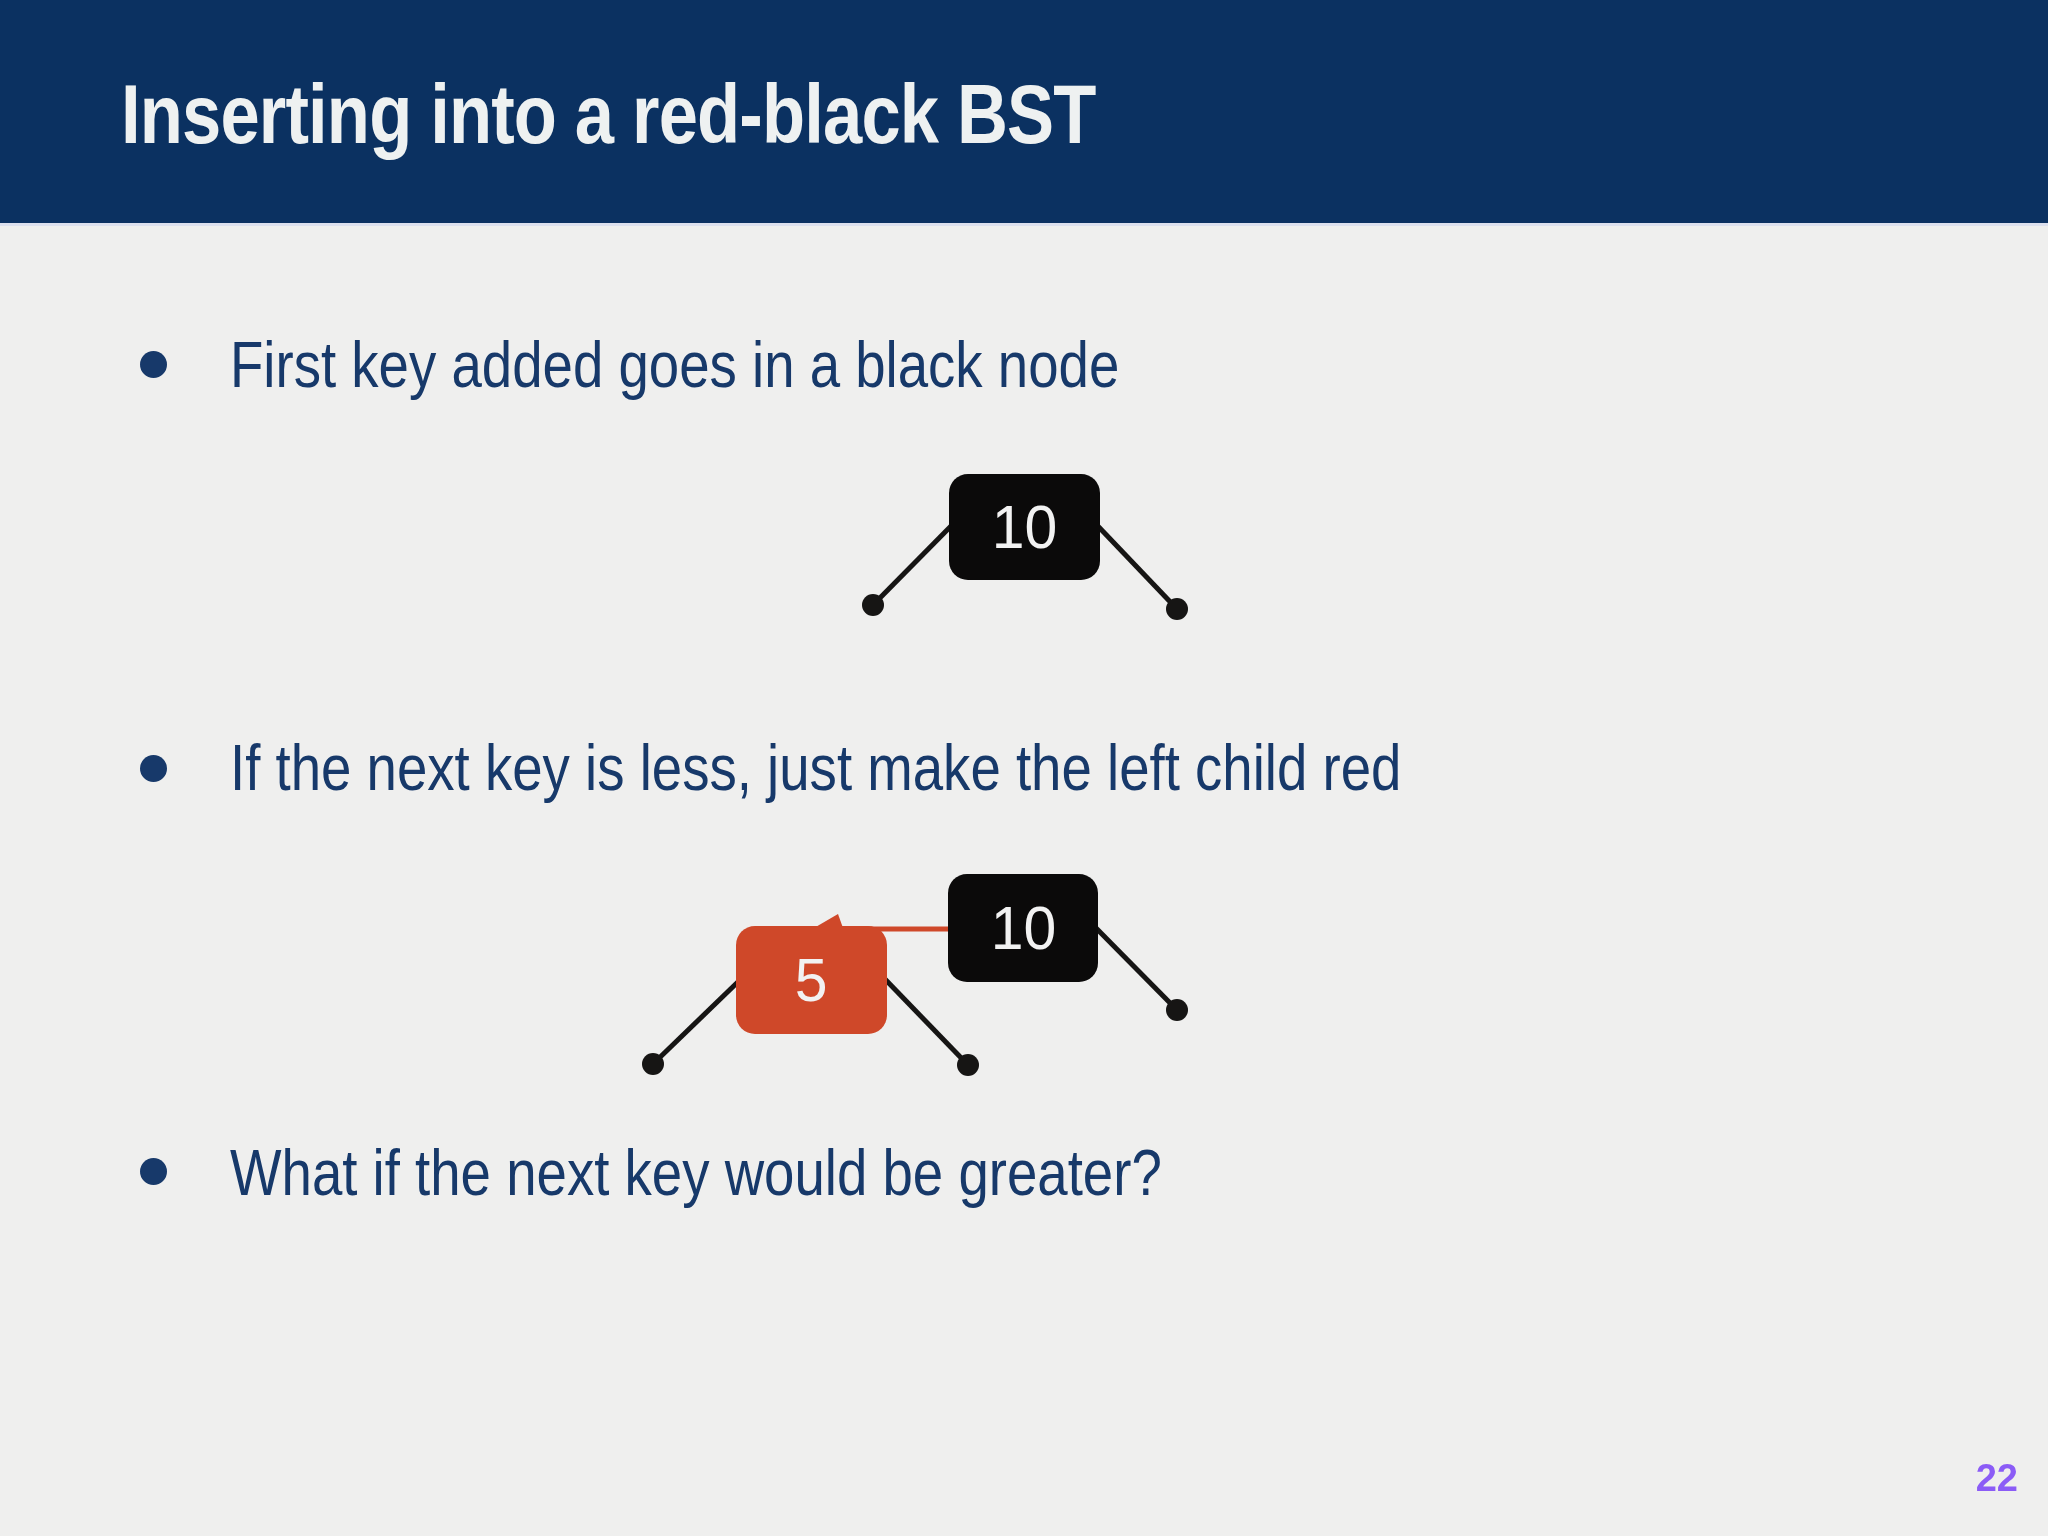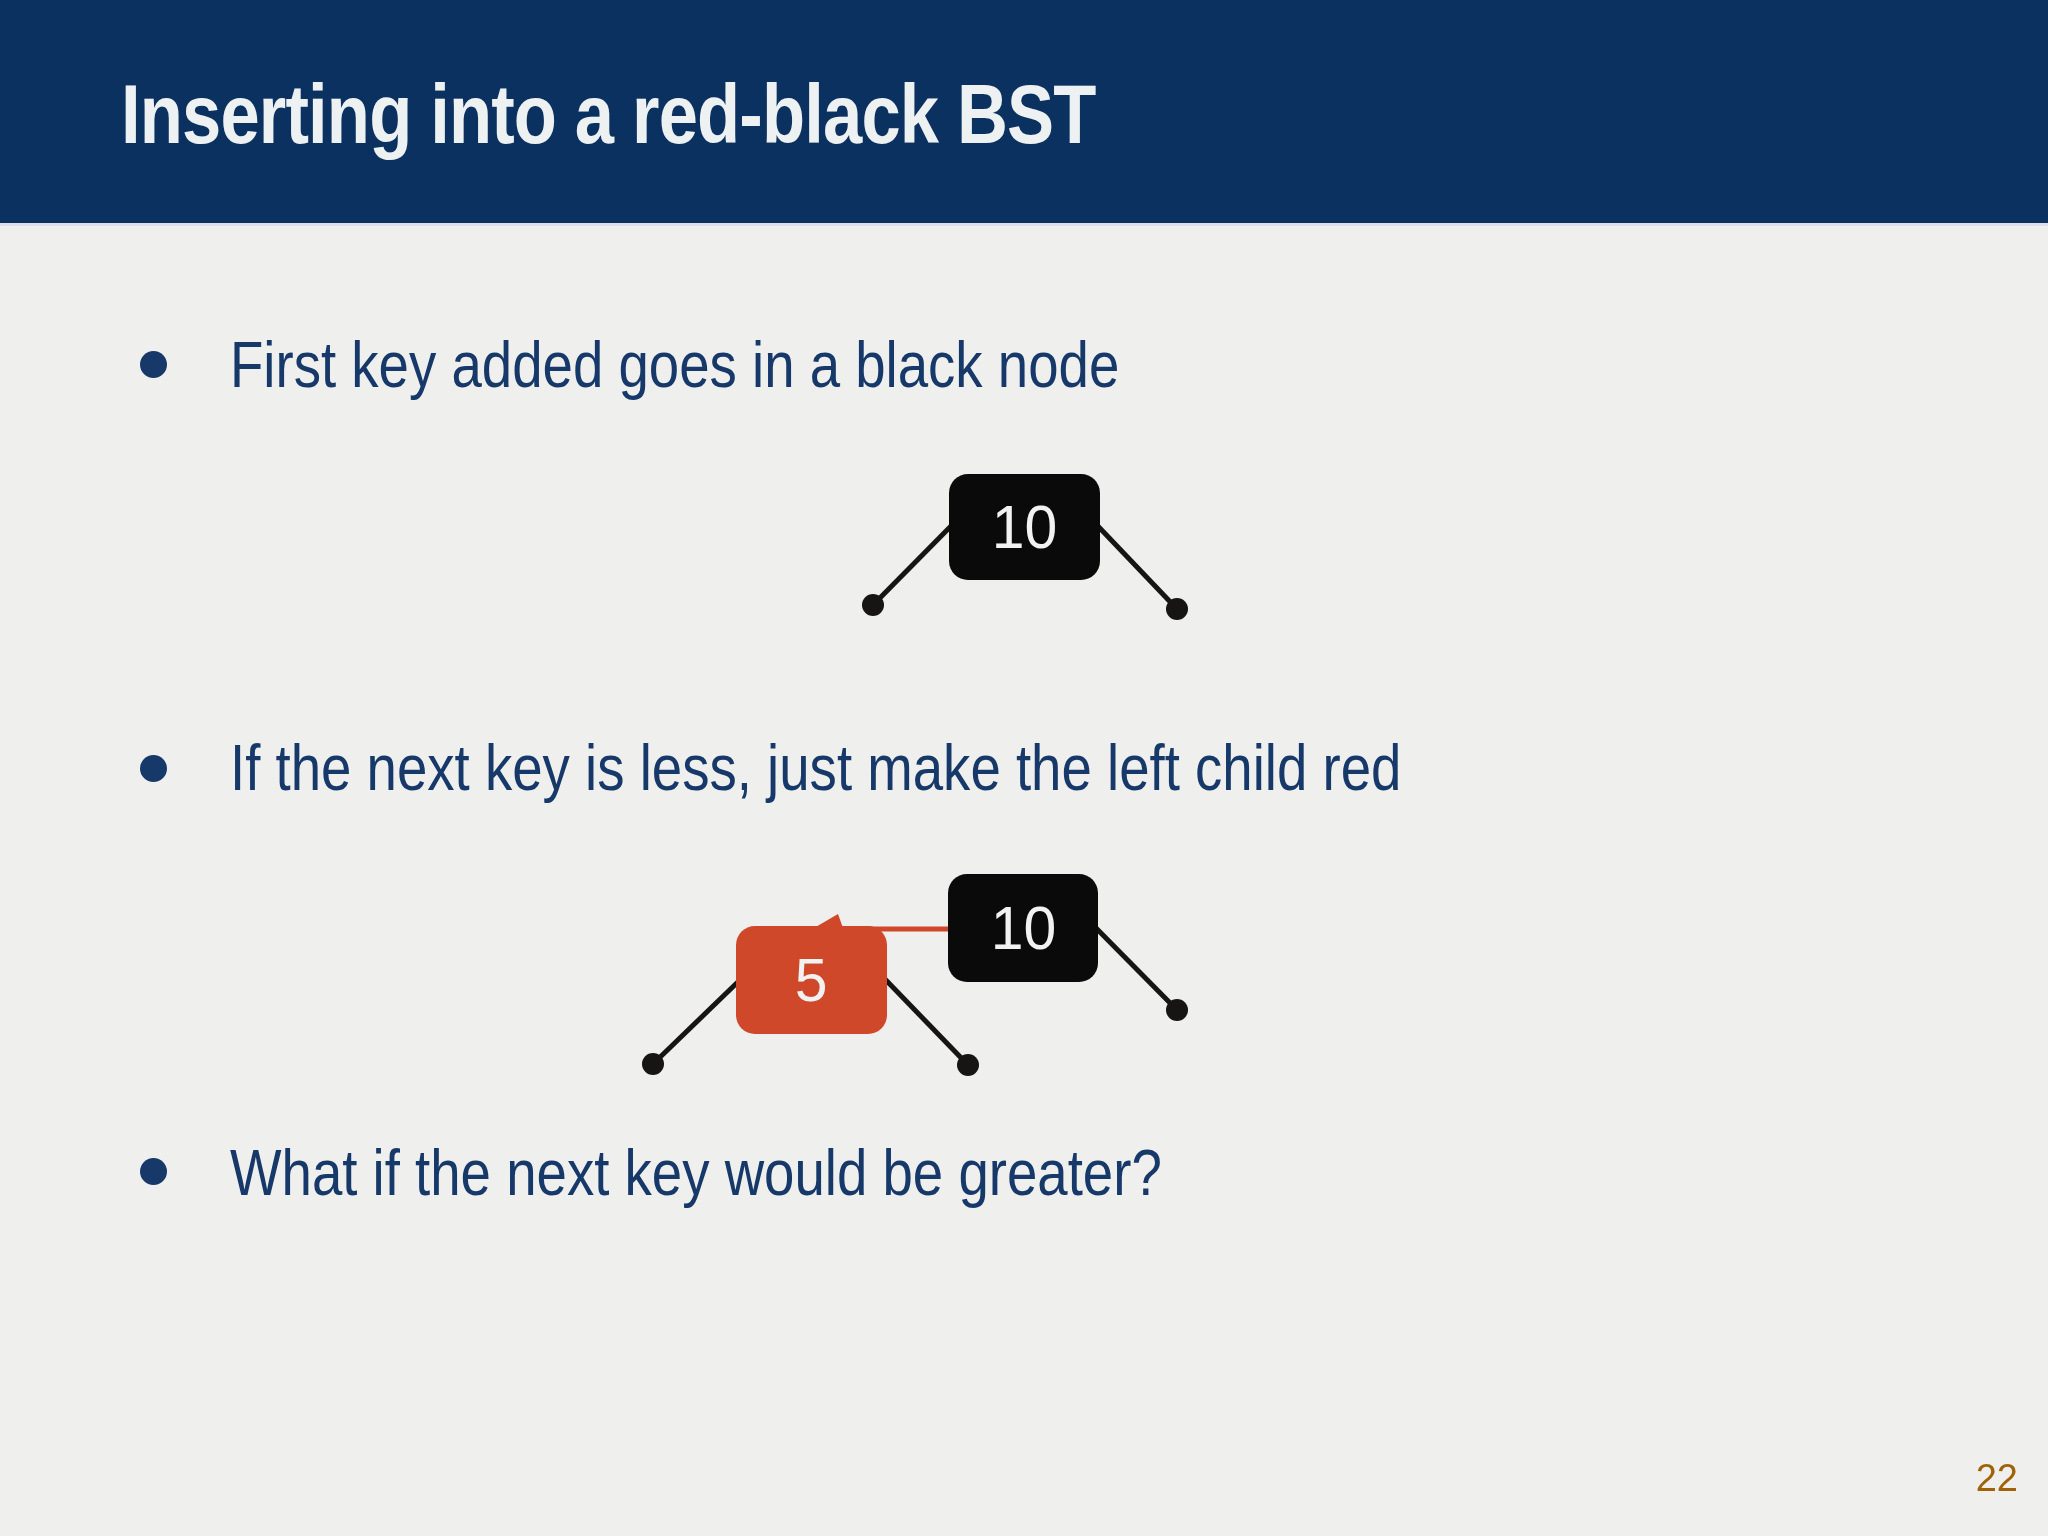--- a/index.html
+++ b/index.html
@@ -80,21 +80,22 @@
     color: #f2f2f2;
     display: inline-block;
     transform: scaleX(0.95);
   }
   .page-number {
     position: absolute;
     right: 30px;
     top: 1459px;
     font-size: 38px;
     line-height: 1;
-    color: #a16207;
+    color: #8b5cf6;
+    font-weight: bold;
   }
 </style>
 </head>
 <body>
 
 <div class="slide">
 
   <header class="header">
     <h1 class="title">Inserting into a red-black BST</h1>
   </header>

